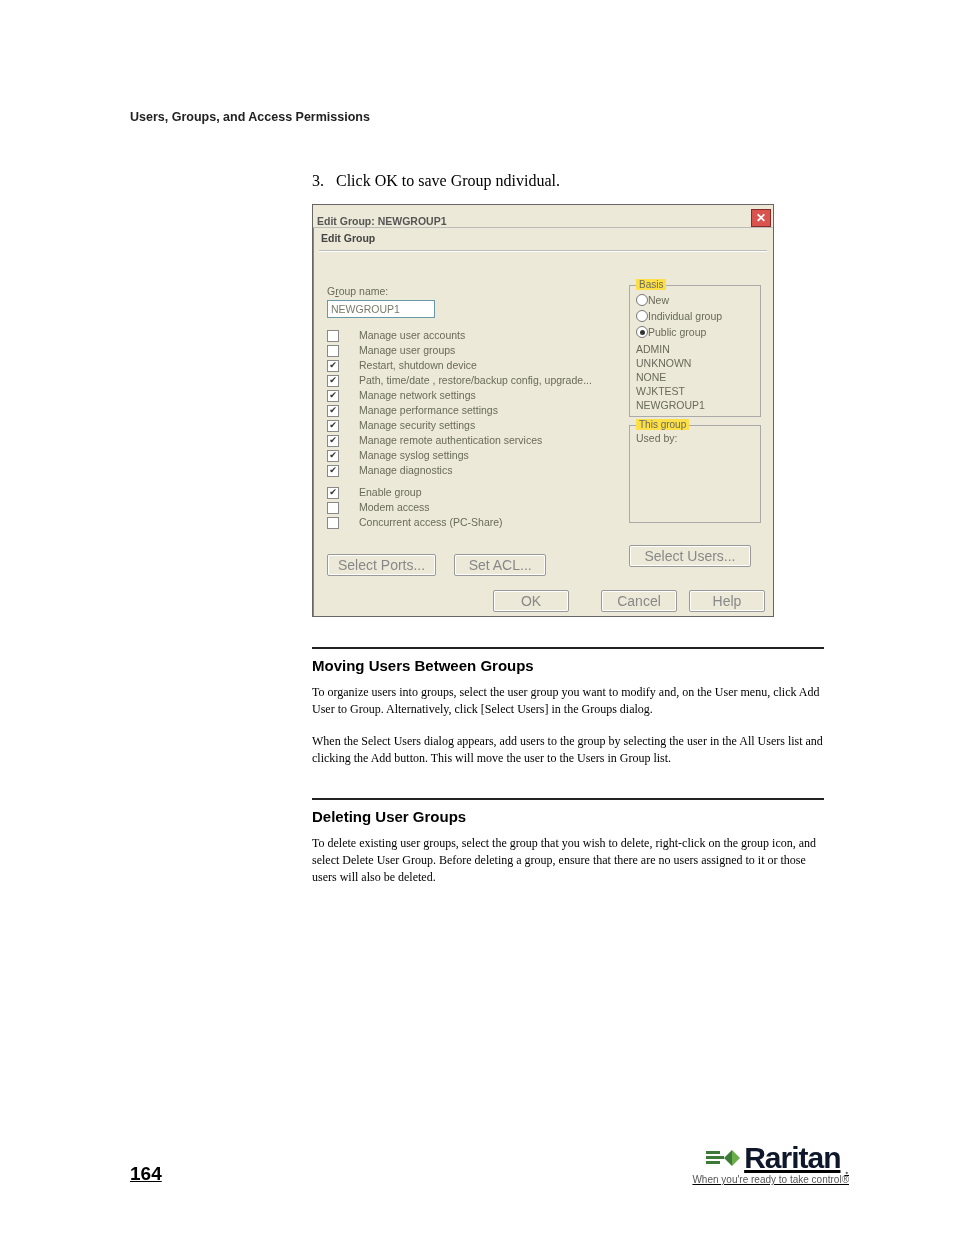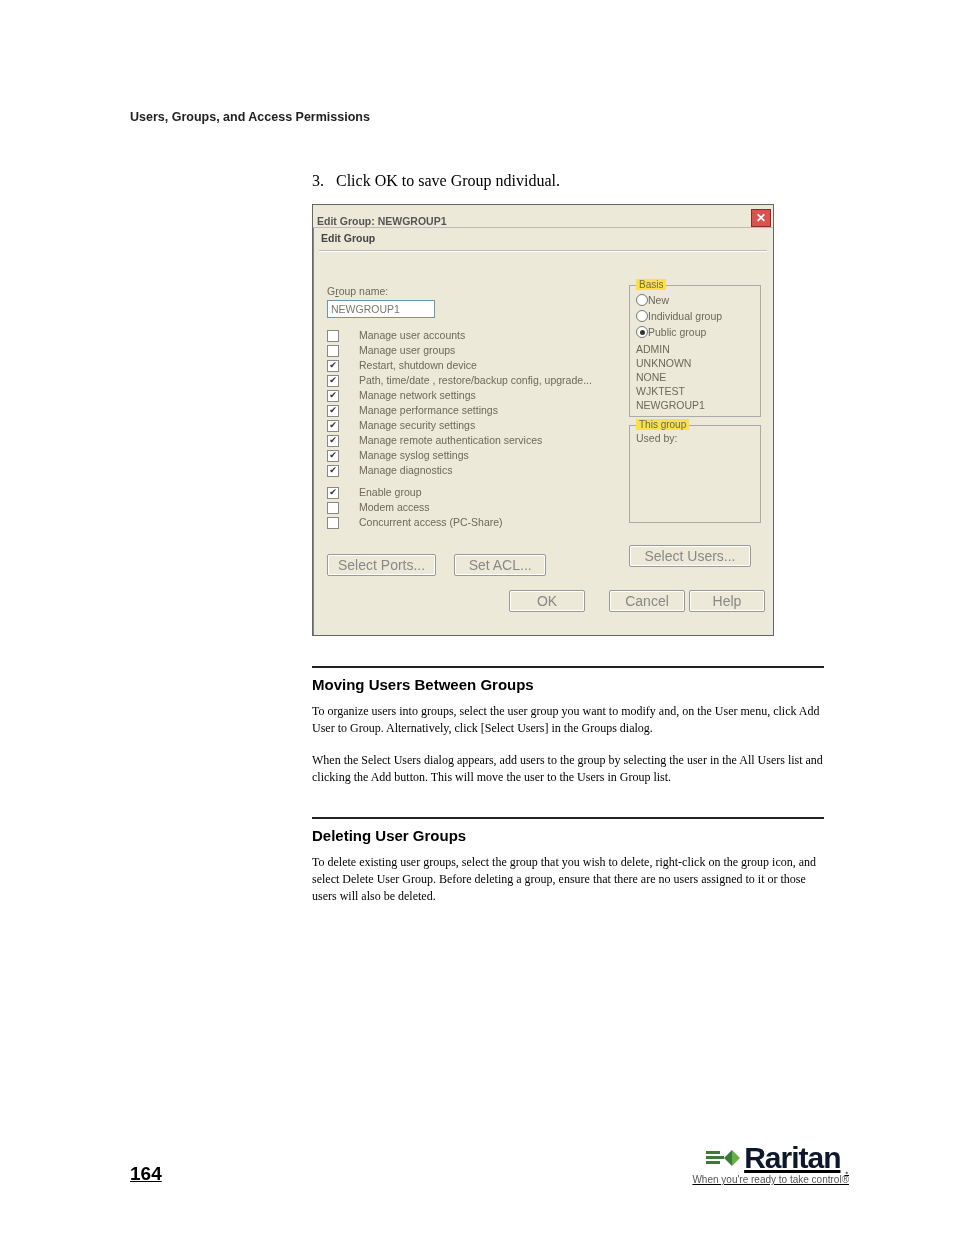--- a/index.html
+++ b/index.html
@@ -180,22 +180,22 @@
     border-radius:2px;
     padding:2px 10px;
     font-size:14px;
     color:#888;
     box-shadow:0 0 0 1px #fff inset;
     min-width:70px;
     text-align:center;
   }
   .btn-row { display:flex; gap:18px; margin-top:24px; }
   .foot-btns {
-    display:flex; justify-content:flex-end; gap:4px;
-    padding: 6px 8px 23px 8px;
+    display:flex; justify-content:flex-end; gap:12px;
+    padding: 6px 8px 4px 8px;
   }
   .foot-left { flex:1; display:flex; justify-content:flex-end; padding-right:20px;}
 </style>
 </head>
 <body>
 
 <div class="page">
   <div class="running-head">Users, Groups, and Access Permissions</div>
 
   <div class="indent-block">

